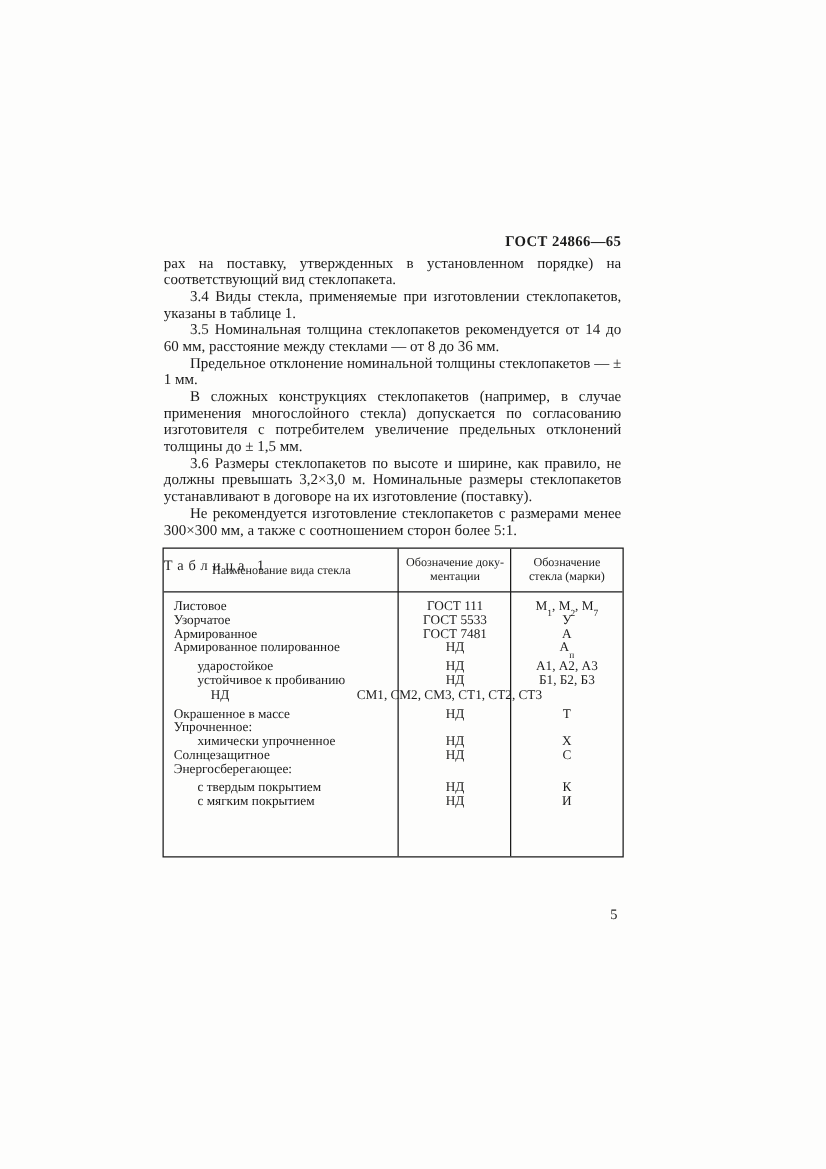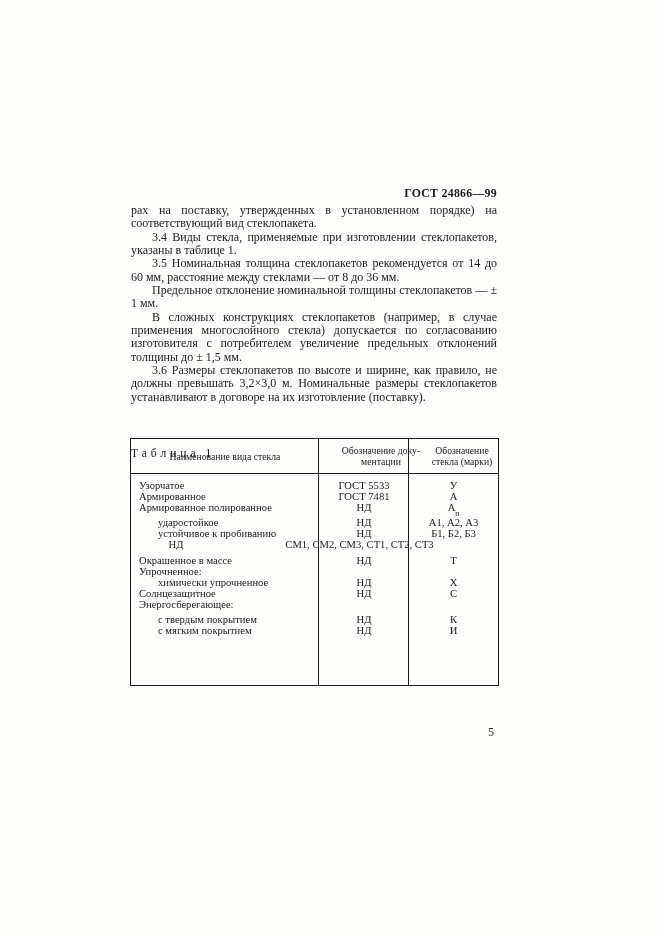--- a/index.html
+++ b/index.html
@@ -39,21 +39,21 @@
   .vline.v1 { left:187px; }
   .vline.v2 { left:277px; }
 
   .thead { display:flex; border-bottom:1.7px solid #1b1b1b; height:35px; }
   .th {
     display:flex; align-items:center; justify-content:center;
     text-align:center; font-size:9.7px; line-height:11px;
     white-space:pre-line; padding:1px 3px;
   }
   .th1 { width:188px; }
-  .th2 { width:90px;margin-left:17px; }
+  .th2 { width:90px; }
   .th3 { flex:1; }
 
   .tbody { height:211px; padding-top:6px; }
   .trow { display:flex; font-size:10.6px; line-height:11.1px; }
   .trow.gap { margin-top:4px; }
   .c1 { width:188px; padding-left:8px; }
   .c1.sub { padding-left:27px; }
   .c2 { width:90px; text-align:center; }
   .c3 { flex:1; text-align:center; padding:0 2px; }
   sub { font-size:7.5px; line-height:0; position:relative; top:2px; }
@@ -61,44 +61,50 @@
   .page-number {
     position:absolute; top:726px; left:131px; width:363px;
     text-align:right; font-size:11.5px;
   }
 </style>
 </head>
 <body>
 
 <div class="page">
 
-  <div class="doc-header">ГОСТ 24866—99</div>
+  <div class="doc-header">ГОСТ 24866—65</div>
 
   <div class="body-text">
       <p class="para">рах на поставку, утвержденных в установленном порядке) на соответствующий вид стеклопакета.</p>
       <p class="para indent">3.4 Виды стекла, применяемые при изготовлении стеклопакетов, указаны в таблице 1.</p>
       <p class="para indent">3.5 Номинальная толщина стеклопакетов рекомендуется от 14 до 60 мм, расстояние между стеклами — от 8 до 36 мм.</p>
       <p class="para indent">Предельное отклонение номинальной толщины стеклопакетов — ± 1 мм.</p>
       <p class="para indent">В сложных конструкциях стеклопакетов (например, в случае применения многослойного стекла) допускается по согласованию изготовителя с потребителем увеличение предельных отклонений толщины до ± 1,5 мм.</p>
       <p class="para indent">3.6 Размеры стеклопакетов по высоте и ширине, как правило, не должны превышать 3,2×3,0 м. Номинальные размеры стеклопакетов устанавливают в договоре на их изготовление (поставку).</p>
+      <p class="para indent">Не рекомендуется изготовление стеклопакетов с размерами менее 300×300 мм, а также с соотношением сторон более 5:1.</p>
     </div>
 
   <div class="table-caption">
     <span class="caption-label">Таблица</span><span class="caption-number">1</span>
   </div>
 
   <div class="data-table">
     <div class="thead">
       <div class="th th1">Наименование вида стекла</div>
       <div class="th th2">Обозначение доку-
 ментации</div>
       <div class="th th3">Обозначение
 стекла (марки)</div>
     </div>
     <div class="tbody">
+        <div class="trow">
+          <div class="c1">Листовое</div>
+          <div class="c2">ГОСТ 111</div>
+          <div class="c3">М<sub>1</sub>, М<sub>2</sub>, М<sub>7</sub></div>
+        </div>
         <div class="trow">
           <div class="c1">Узорчатое</div>
           <div class="c2">ГОСТ 5533</div>
           <div class="c3">У</div>
         </div>
         <div class="trow">
           <div class="c1">Армированное</div>
           <div class="c2">ГОСТ 7481</div>
           <div class="c3">А</div>
         </div>

